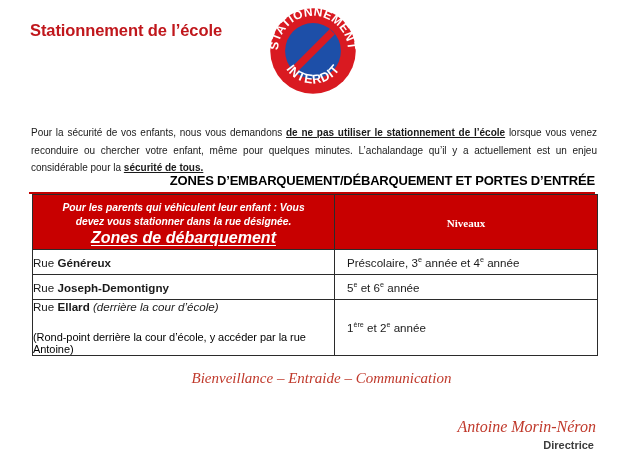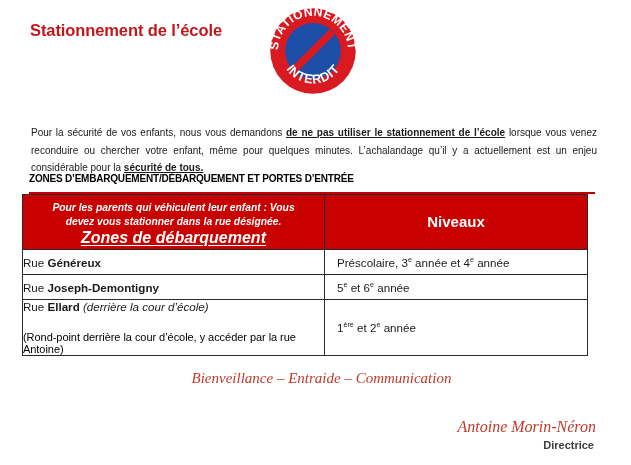--- a/index.html
+++ b/index.html
@@ -60,40 +60,40 @@
     text-decoration: underline;
     text-underline-offset: 1px;
   }
 
   
   .section-heading {
     position: absolute;
     left: 29px;
     top: 173px;
     width: 566px;
-    text-align: left;
-    font-size: 10px;
+    text-align: right;
+    font-size: 13px;
     font-weight: bold;
     color: #000000;
     letter-spacing: -0.2px;
     white-space: nowrap;
   }
   .heading-rule {
     position: absolute;
     left: 29px;
     top: 192px;
     width: 566px;
     height: 2px;
     background: #c00000;
   }
 
   
   .zones-table {
     position: absolute;
-    left: 22px;
+    left: 32px;
     top: 194px;
     width: 565px;
     border-collapse: collapse;
     table-layout: fixed;
   }
   .zones-table td {
     border: 1px solid #2b2b2b;
     padding: 0;
     vertical-align: middle;
   }
@@ -114,23 +114,24 @@
     padding: 4px 14px 0 14px;
   }
   .th-underline {
     display: inline-block;
     text-decoration: underline;
     text-underline-offset: 2px;
     margin-top: 2px;
     font-size: 16px;
   }
   .th-level-text {
-    font-size: 15px;
+    font-size: 11px;
     font-weight: bold;
     font-style: normal;
+    font-family: Liberation Serif, serif;
   }
 
   .body-cell {
     height: 24px;
     font-size: 11.6px;
     color: #1a1a1a;
     padding: 2px 6px 2px 9px;
   }
   .body-cell.level {
     padding-left: 12px;

